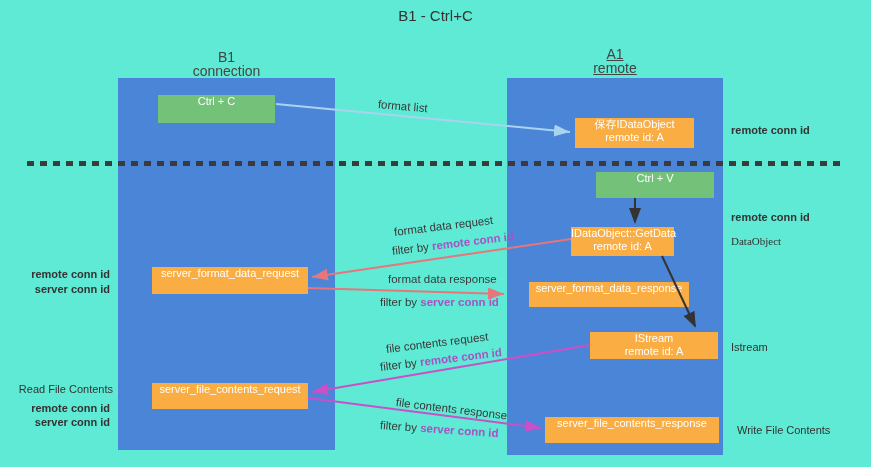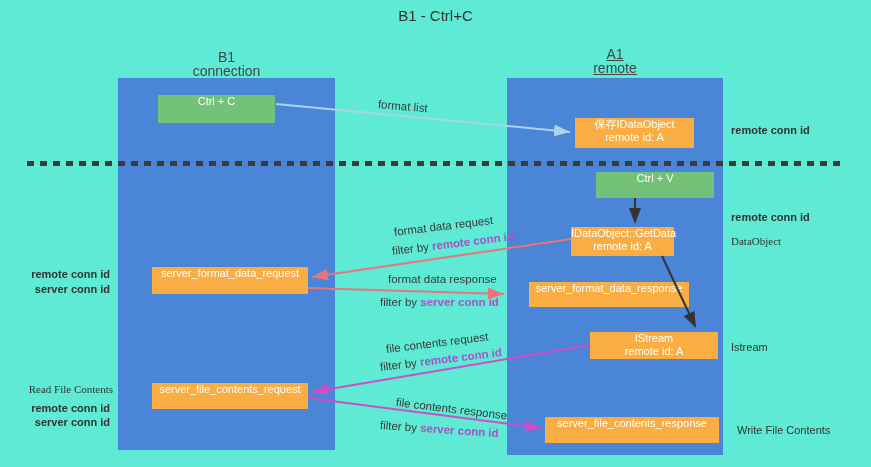--- a/index.html
+++ b/index.html
@@ -145,21 +145,21 @@
   </div>
 
   <div class="side-label bold hl-purple" style="left:731px;top:124px;"><span>remote conn id</span></div>
   <div class="side-label bold hl-purple" style="left:731px;top:211px;"><span>remote conn id</span></div>
   <div class="side-label" style="left:731px;top:235px;font-family:Liberation Serif, serif;"><span>DataObject</span></div>
   <div class="side-label" style="left:731px;top:341px;"><span>Istream</span></div>
   <div class="side-label" style="left:737px;top:424px;"><span>Write File Contents</span></div>
 
   <div class="side-label bold hl-purple right-align" style="left:10px;top:268px;width:100px;"><span>remote conn id</span></div>
   <div class="side-label bold hl-green right-align" style="left:10px;top:283px;width:100px;"><span>server conn id</span></div>
-  <div class="side-label right-align" style="left:10px;top:383px;width:103px;font-family:Liberation Serif, serif;"><span>Read File Contents</span></div>
+  <div class="side-label right-align" style="left:10px;top:383px;width:103px;"><span>Read File Contents</span></div>
   <div class="side-label bold hl-purple right-align" style="left:10px;top:402px;width:100px;"><span>remote conn id</span></div>
   <div class="side-label bold hl-green right-align" style="left:10px;top:416px;width:100px;"><span>server conn id</span></div>
 
   <svg class="arrows" width="871" height="467" viewBox="0 0 871 467">
     <defs>
       <marker id="ah-blue" markerWidth="9" markerHeight="8" refX="8" refY="3" orient="auto">
           <path d="M0,0 L8,3 L0,6 Z" fill="#a9d3ee"></path>
         </marker>
       <marker id="ah-black" markerWidth="9" markerHeight="8" refX="7" refY="3" orient="auto">
           <path d="M0,0 L8,3 L0,6 Z" fill="#333"></path>

